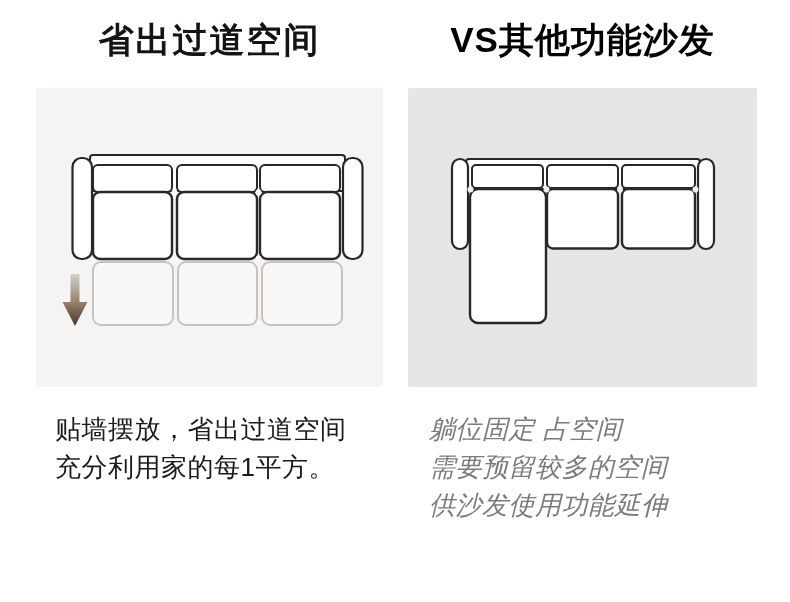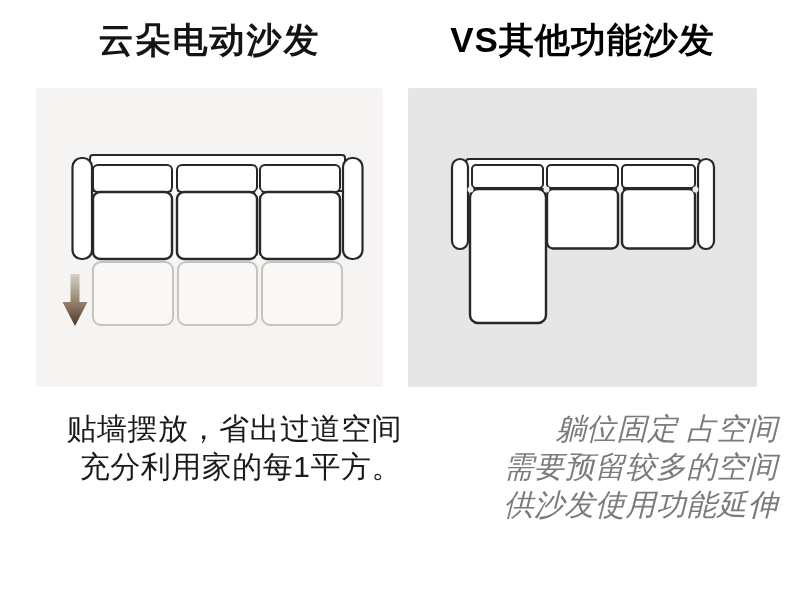--- a/index.html
+++ b/index.html
@@ -33,36 +33,36 @@
     top: 88px;
     height: 299px;
     border-radius: 2px;
   }
   .diagram-panel.left { left: 36px; width: 347px; background: #f5f4f3; }
   .diagram-panel.right { left: 408px; width: 349px; background: #e7e6e6; }
   .diagram-panel svg { display: block; width: 100%; height: 100%; }
   .desc {
     position: absolute;
     top: 410px;
-    text-align: right;
-    font-size: 30px;
+    text-align: left;
+    font-size: 26px;
     line-height: 38px;
     font-weight: 500;
     letter-spacing: 0.5px;
   }
   .desc p { margin: 0; white-space: nowrap; }
   .desc.left { left: 36px; width: 347px; color: #1a1a1a; transform: translateX(19px); }
   .desc.right { left: 408px; width: 349px; color: #7b7b7b; transform: translateX(21px); font-style: italic; }
 </style>
 </head>
 <body>
 
 <div class="page">
 
-  <h2 class="panel-title left">云朵电动沙发</h2>
+  <h2 class="panel-title left">省出过道空间</h2>
 
   <div class="diagram-panel left">
     <svg viewBox="0 0 347 299" xmlns="http://www.w3.org/2000/svg">
       <defs>
         <linearGradient id="arrowGrad" x1="0" y1="0" x2="0" y2="1">
           <stop offset="0" stop-color="#d3cfca"></stop>
           <stop offset="0.5" stop-color="#9b8873"></stop>
           <stop offset="1" stop-color="#4d3523"></stop>
         </linearGradient>
       </defs>

